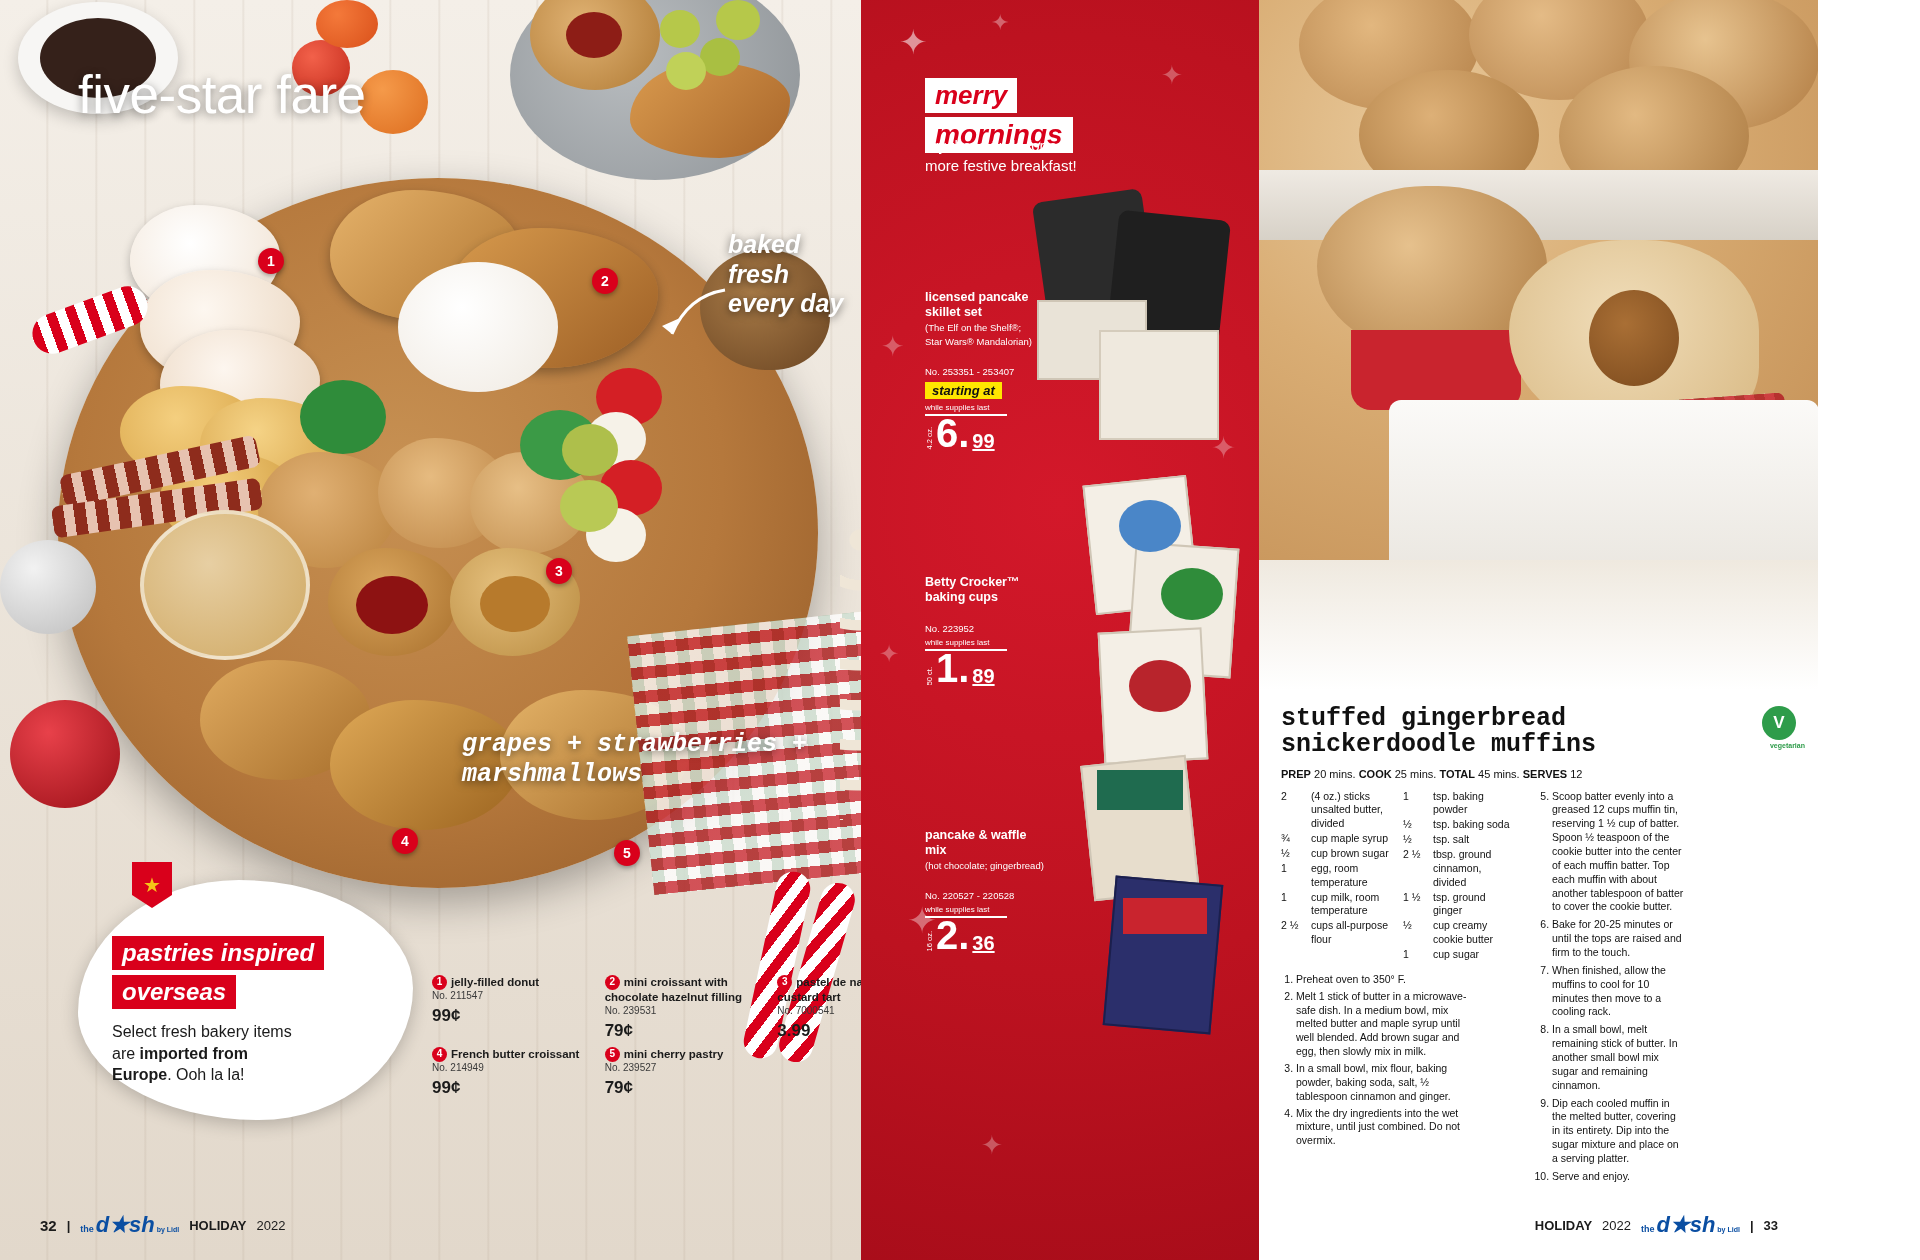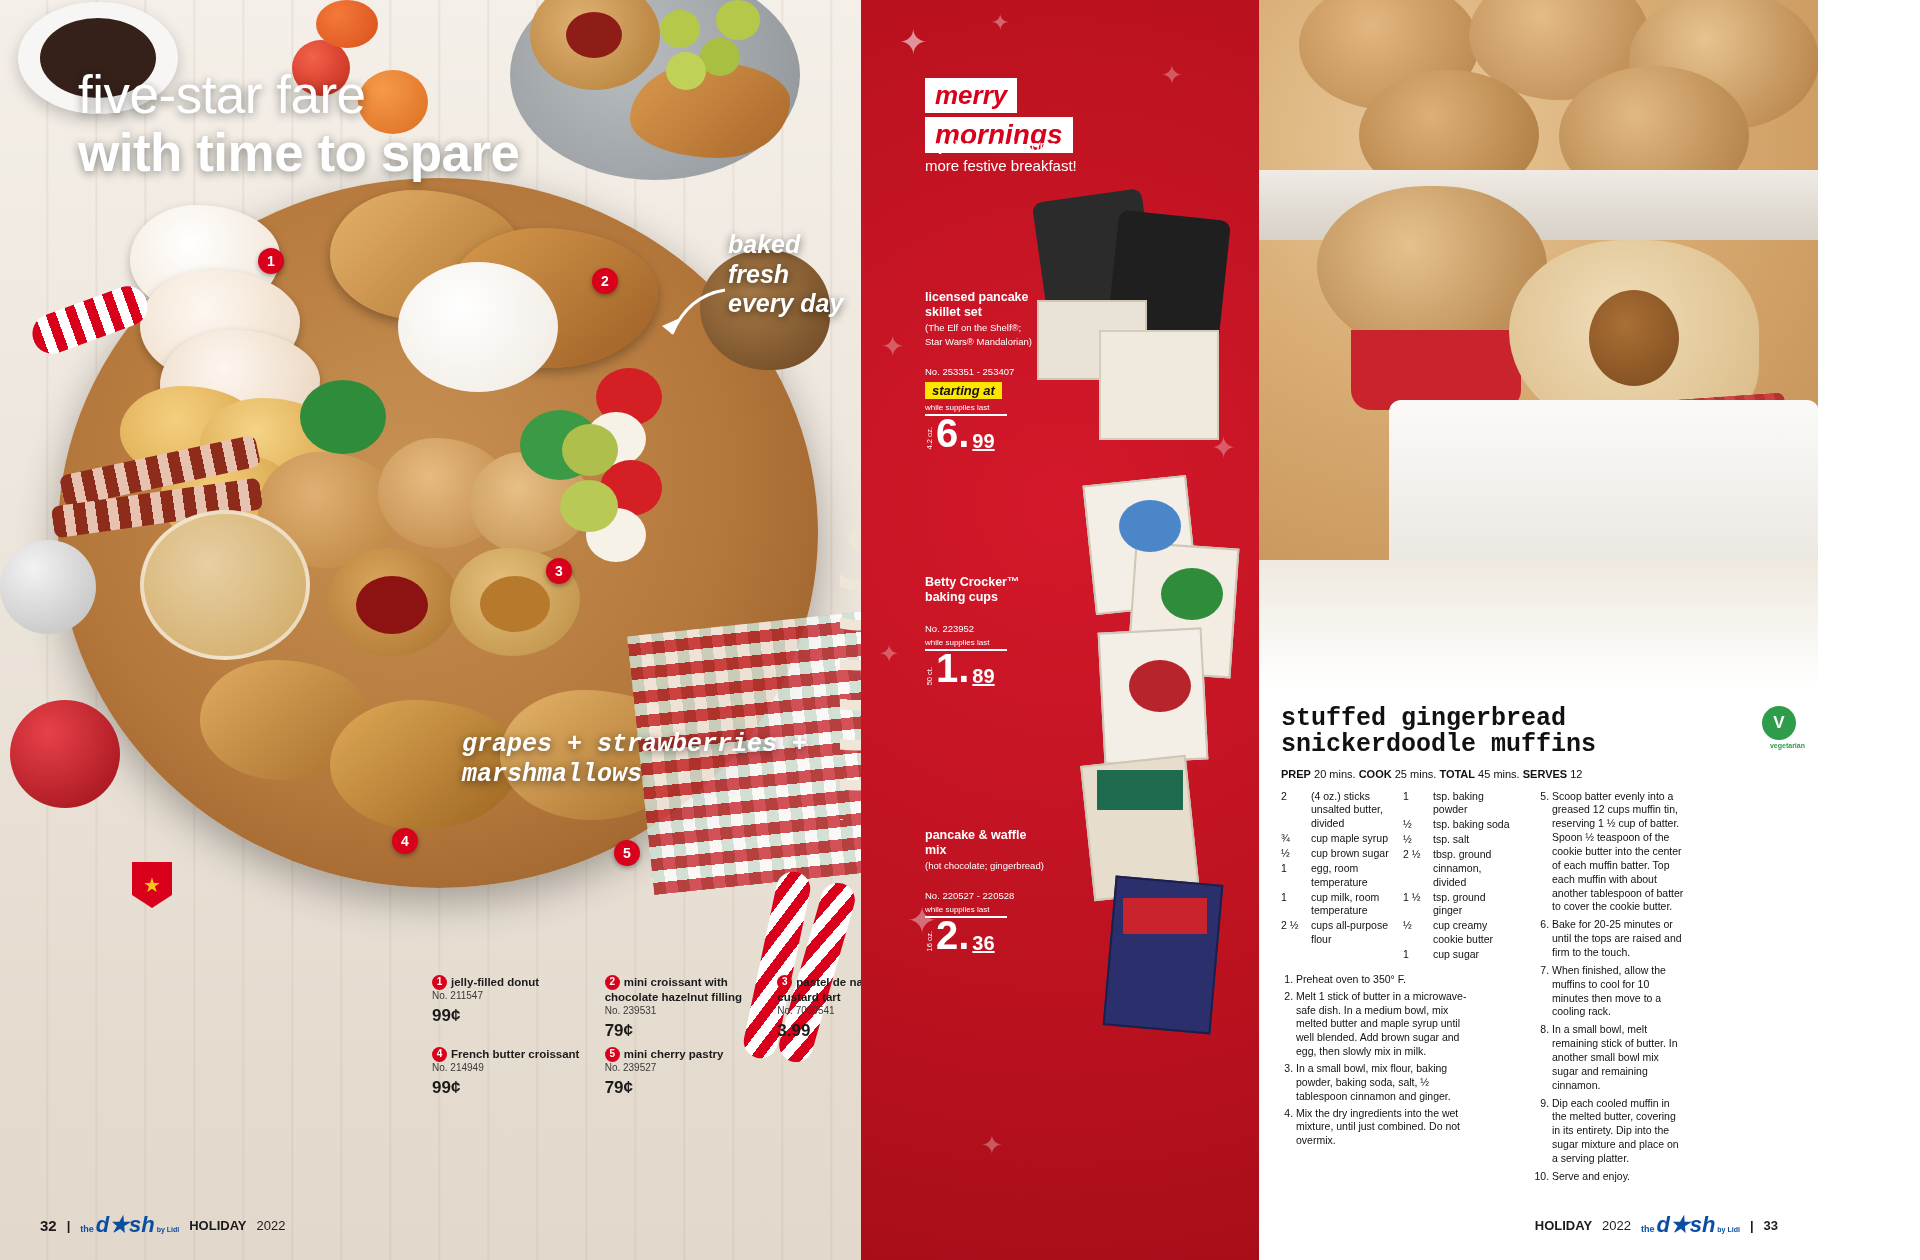--- a/index.html
+++ b/index.html
@@ -219,21 +219,20 @@
 
     <div style="position:absolute;left:660px;top:10px;width:40px;height:38px;border-radius:50%;background:#b6c84a;z-index:4"></div>
     <div style="position:absolute;left:700px;top:38px;width:40px;height:38px;border-radius:50%;background:#a9bf42;z-index:4"></div>
     <div style="position:absolute;left:666px;top:52px;width:40px;height:38px;border-radius:50%;background:#c0d158;z-index:4"></div>
     <div style="position:absolute;left:716px;top:0px;width:44px;height:40px;border-radius:50%;background:#b6c84a;z-index:4"></div>
 
     <div style="position:absolute;left:886px;top:130px;width:82px;height:200px;border-radius:8px;background:linear-gradient(180deg,#ffb733,#ff8a12);opacity:.92;z-index:3"></div>
 
     <div class="headline">
       <div class="l1">five-star fare</div>
-      <div class="l2">with time to spare</div>
     </div>
 
     <div class="platter"></div>
 
     <div class="pastry" style="left:130px;top:205px;width:150px;height:110px;background:radial-gradient(circle at 40% 35%,#fff,#f0e2d2);box-shadow:0 4px 10px rgba(0,0,0,.25);"></div>
     <div class="pastry" style="left:140px;top:270px;width:160px;height:112px;background:radial-gradient(circle at 40% 35%,#fdf7f0,#ecd9c4);box-shadow:0 4px 10px rgba(0,0,0,.25);"></div>
     <div class="pastry" style="left:160px;top:330px;width:160px;height:110px;background:radial-gradient(circle at 40% 35%,#fdf6ef,#e8d2ba);box-shadow:0 4px 10px rgba(0,0,0,.25);"></div>
 
     <div class="pastry" style="left:330px;top:190px;width:190px;height:130px;background:linear-gradient(135deg,#e5b26a,#b07531);box-shadow:0 5px 12px rgba(0,0,0,.3);"></div>
     <div class="pastry" style="left:448px;top:228px;width:210px;height:140px;background:linear-gradient(140deg,#d79a4d,#9d5f25);box-shadow:0 5px 12px rgba(0,0,0,.3);"></div>
@@ -301,20 +300,29 @@
       <path d="M75 8 C50 12 32 28 22 52" stroke="#ffffff" stroke-width="3" fill="none"></path>
       <path d="M22 52 L30 36 L12 44 Z" fill="#ffffff"></path>
     </svg>
 
     <div class="callout-script" style="left:462px;top:730px;font-family:Liberation Mono, monospace;">
       <div>grapes + strawberries +</div>
       <div>marshmallows</div>
     </div>
 
     <div class="bubble-icon">★</div>
+    <div class="overseas-bubble">
+      <div><span class="tag1">pastries inspired</span></div>
+      <div><span class="tag2">overseas</span></div>
+      <p>
+        <span>Select fresh bakery items</span><br>
+        <span>are </span><b>imported from</b><br>
+        <b>Europe</b><span>. Ooh la la!</span>
+      </p>
+    </div>
 
     <div class="itemlist">
       <div class="it">
         <div><span class="it-badge">1</span><span class="itname">jelly-filled donut</span></div>
         <div class="num">No. 211547</div>
         <div class="price">99¢</div>
       </div>
       <div class="it">
         <div><span class="it-badge">2</span><span class="itname">mini croissant with chocolate hazelnut filling</span></div>
         <div class="num">No. 239531</div>

